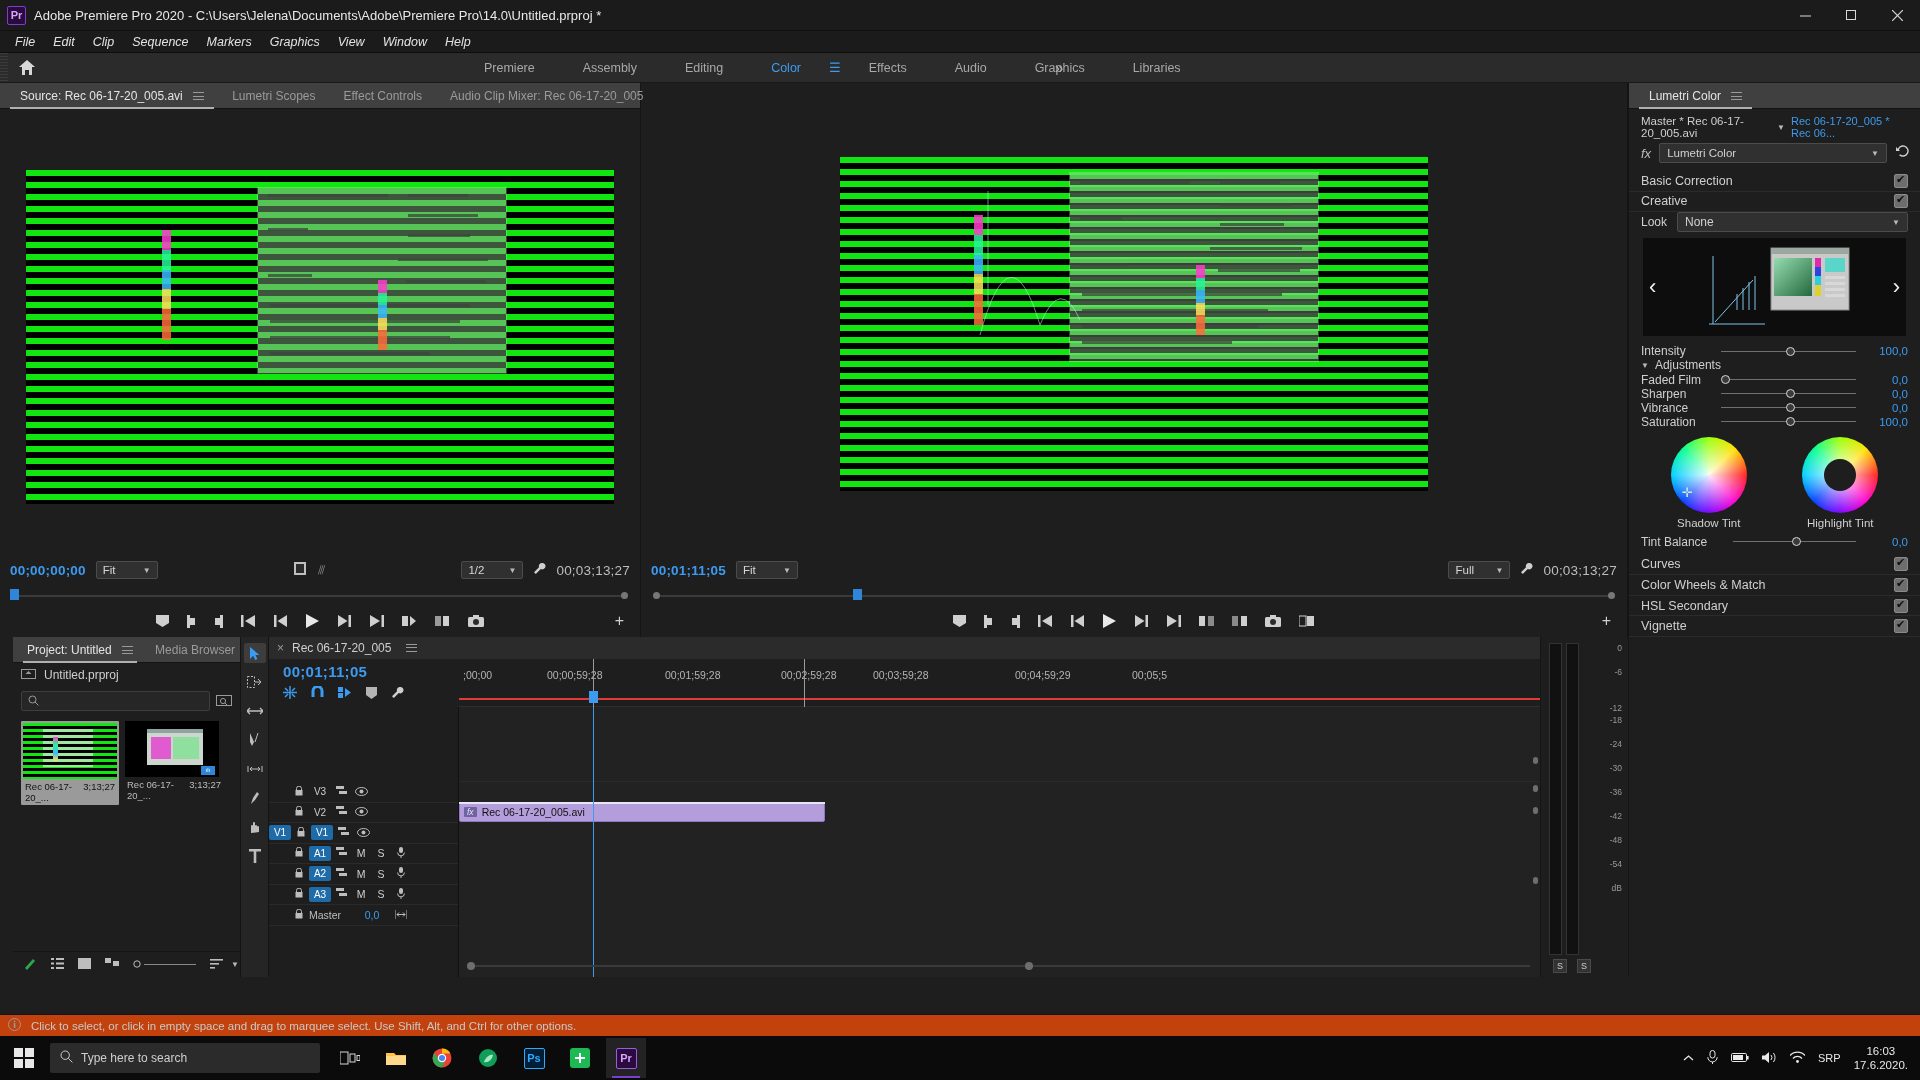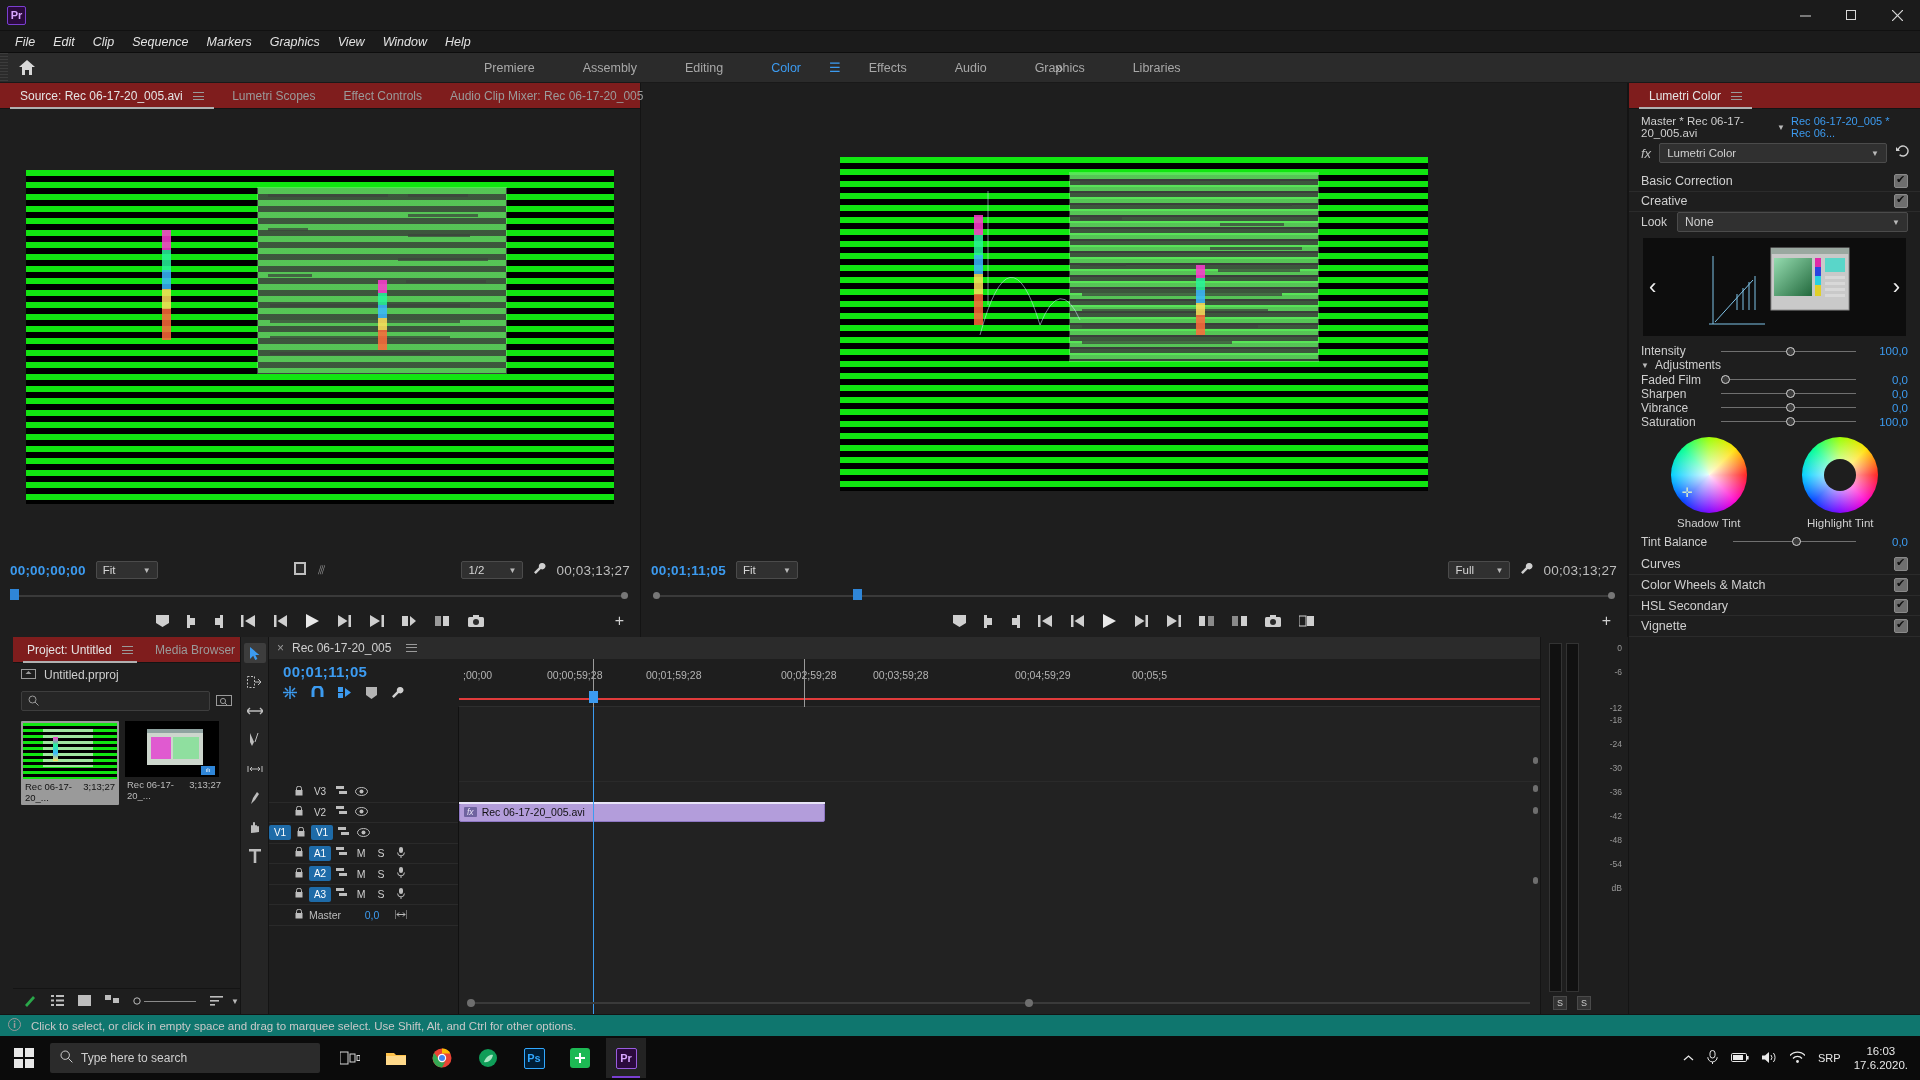--- a/index.html
+++ b/index.html
@@ -46,21 +46,21 @@
   .home-btn { width:34px; height:30px; display:flex; align-items:center; justify-content:center; }
   .ws-tabs { position:absolute; left:460px; display:flex; align-items:center; height:30px; gap:0; }
   .ws-tab { padding:0 24px; height:30px; line-height:30px; font-size:12.5px; color:#a8a8a8; }
   .ws-tab.active { color:#3c9bf0; }
   .ws-menu-ico { color:#3c9bf0; font-size:13px; padding:0 4px; }
   .ws-more { position:absolute; left:1055px; color:#b8b8b8; font-size:15px; }
 
   
   .mainrow { display:flex; flex:none; height:554px; }
   .panel-tabs {
-    height:26px; background:#7f1d1d; display:flex; align-items:center;
+    height:26px; background:#404040; display:flex; align-items:center;
     border-bottom:1px solid #141414; padding-left:6px; position:relative;
   }
   .ptab { font-size:12px; color:#9a9a9a; padding:0 14px; height:26px; line-height:26px; position:relative; white-space:nowrap;}
   .ptab.active { color:#e4e4e4; }
   .ptab.active:after {
     content:""; position:absolute; left:4px; right:4px; bottom:0; height:2px; background:#b0b0b0;
   }
   .hamb { display:inline-block; width:11px; height:9px; margin-left:7px; vertical-align:middle;
     background:
       linear-gradient(#9a9a9a,#9a9a9a) 0 0/11px 1.4px no-repeat,
@@ -187,39 +187,40 @@
   .wheel-wrap { text-align:center; }
   .wheel { width:76px; height:76px; border-radius:50%;
     background:conic-gradient(from 90deg,#ff2020,#ff00d0,#7b00ff,#0040ff,#00d0ff,#00ff90,#9aff00,#ffe000,#ff2020);
     position:relative;}
   .wheel:after{content:"";position:absolute;inset:0;border-radius:50%;background:radial-gradient(circle,rgba(255,255,255,.92) 0%,rgba(255,255,255,0) 72%);}
   .wheel.ring:before{content:"";position:absolute;inset:22px;border-radius:50%;background:#1e1e1e;z-index:2;}
   .wheel-lbl { font-size:11.5px; color:#cfcfcf; margin-top:4px;}
   .wheel .cross { position:absolute; left:11px; bottom:13px; color:#cfe8cf; font-size:13px; z-index:3;}
 
   
-  .statusbar { height:22px; background:#0f766e; display:flex; align-items:center; gap:10px; padding-left:8px; border-top:1px solid #141414; font-size:11.5px; color:#c8c8c8; flex:none;}
+  .statusbar { height:22px; background:#c2410c; display:flex; align-items:center; gap:10px; padding-left:8px; border-top:1px solid #141414; font-size:11.5px; color:#c8c8c8; flex:none;margin-top:37px;}
   .taskbar { height:44px; background:#0b0b0b; display:flex; align-items:center; flex:none;}
   .tb-start { width:48px; height:44px; display:flex; align-items:center; justify-content:center;}
   .tb-search { width:270px; height:30px; background:#2b2b2b; border-radius:2px; display:flex; align-items:center; gap:8px; padding:0 10px; margin-left:2px; font-size:12px; color:#cfcfcf;}
   .tb-icons { display:flex; align-items:center; gap:6px; margin-left:10px;}
   .tb-app { width:40px; height:40px; display:flex; align-items:center; justify-content:center; position:relative;}
   .tb-app.active { background:#232323; }
   .tb-app.active:after{content:"";position:absolute;bottom:0;left:6px;right:6px;height:2px;background:#7a3fd1;}
   .tray { margin-left:auto; display:flex; align-items:center; gap:13px; padding-right:12px; font-size:11px; color:#e8e8e8;}
   .clock { text-align:center; line-height:1.25; font-size:11.5px;}
   .divider-v { width:1px; background:#141414; }
 </style>
 </head>
 <body>
 
 <div class="app">
 
   <div class="titlebar">
     <div class="pr-logo">Pr</div>
+    <div class="title-text">Adobe Premiere Pro 2020 - C:\Users\Jelena\Documents\Adobe\Premiere Pro\14.0\Untitled.prproj *</div>
     <div class="win-btns">
       <div class="win-btn">
         <svg width="11" height="11">
             <line x1="0" y1="6" x2="11" y2="6" stroke="#d8d8d8" stroke-width="1"></line>
           </svg>
       </div>
       <div class="win-btn">
         <svg width="11" height="11">
             <rect x="0.5" y="0.5" width="9" height="9" fill="none" stroke="#d8d8d8" stroke-width="1"></rect>
           </svg>
@@ -857,21 +858,21 @@
                   <path d="M0 0h11v8l-5.5 4L0 8z" fill="#b4b4b4"></path>
                 </svg></span>
             <span><svg width="13" height="13" viewBox="0 0 13 13">
                   <path d="M9 1a3.2 3.2 0 0 0-3 4.2L1 10.2 2.8 12l5-5A3.2 3.2 0 1 0 9 1z" fill="#cfcfcf"></path>
                 </svg></span>
           </div>
         </div>
         <div class="tl-ruler">
           <span class="rulabel" style="left:4px">;00;00</span>
           <span class="rulabel" style="left:88px">00;00;59;28</span>
-          <span class="rulabel" style="left:187px">00;01;59;28</span>
+          <span class="rulabel" style="left:206px">00;01;59;28</span>
           <span class="rulabel" style="left:322px">00;02;59;28</span>
           <span class="rulabel" style="left:414px">00;03;59;28</span>
           <span class="rulabel" style="left:556px">00;04;59;29</span>
           <span class="rulabel" style="left:673px">00;05;5</span>
           <div style="position:absolute;left:0;right:0;bottom:6px;height:2px;background:#e03b3b"></div>
           <div style="position:absolute;left:134px;top:0;width:1px;height:48px;background:#9a9a9a"></div>
           <div style="position:absolute;left:345px;top:0;width:1px;height:48px;background:#9a9a9a"></div>
           <div style="position:absolute;left:130px;top:32px;width:9px;height:12px;background:#3c9bf0"></div>
         </div>
       </div>

